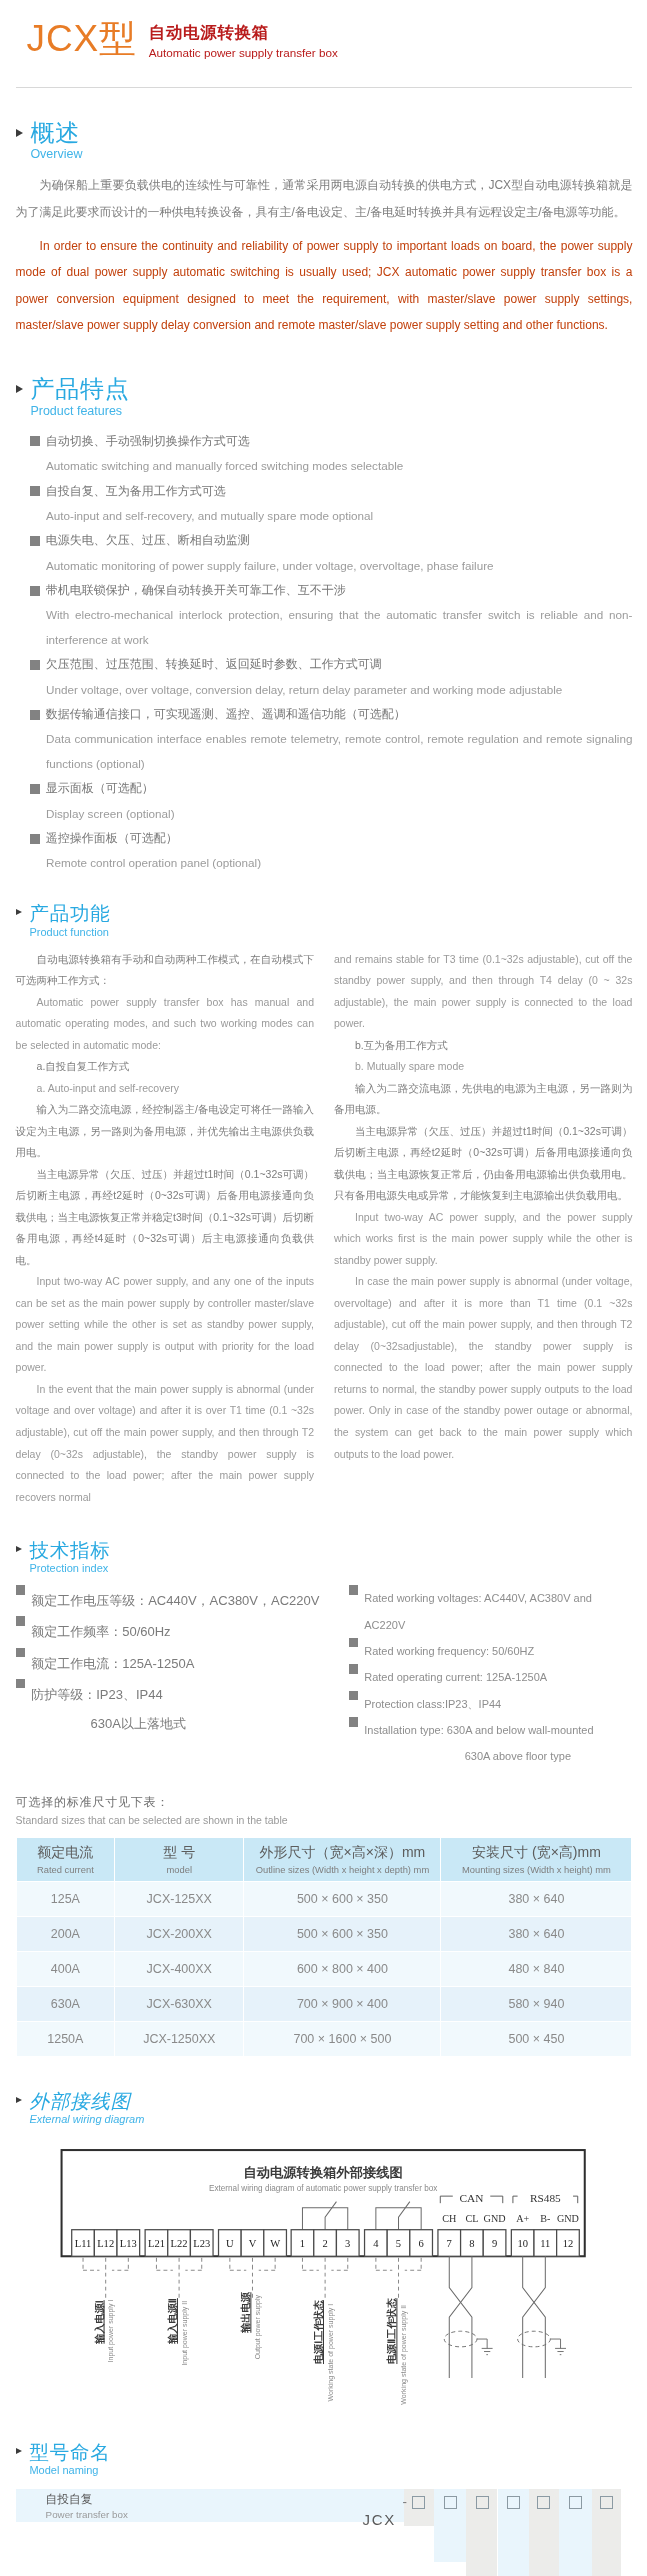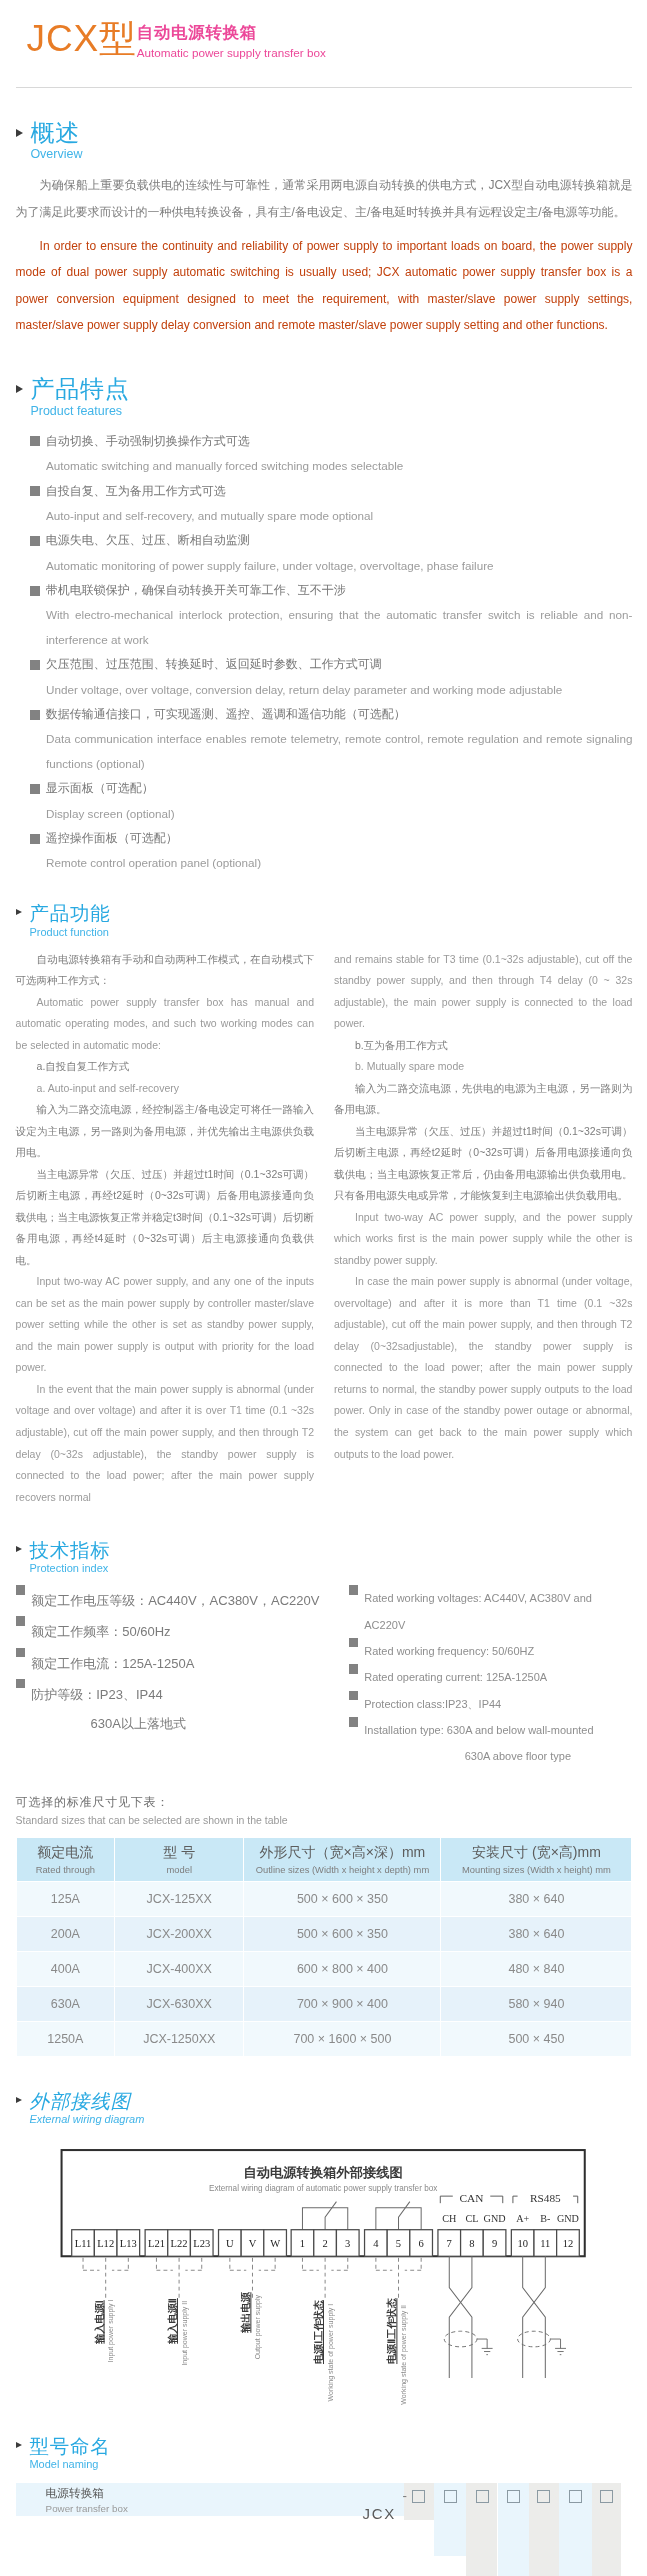--- a/index.html
+++ b/index.html
@@ -3,21 +3,21 @@
 <meta charset="utf-8">
 <style>
   * { margin:0; padding:0; box-sizing:border-box; }
   html,body { background:#ffffff; }
   body { width:648px; font-family:"Liberation Sans",sans-serif; color:#8a8a8a; }
   .page { width:648px; padding:0 15.6px 6.2px 15.6px; position:relative; }
 
   
   .hdr { display:flex; align-items:flex-start; padding:20px 0 0 11px; }
   .brand { color:#e87c26; font-size:37px; line-height:1; letter-spacing:0.8px; }
-  .brand-sub { margin-left:0; color:#ec4899; padding-top:2.3px; }
+  .brand-sub { margin-left:12px; color:#b91c1c; padding-top:2.3px; }
   .brand-zh { font-size:16.4px; font-weight:bold; letter-spacing:0.8px; }
   .brand-en { font-size:11.7px; margin-top:1.6px; }
   .rule { border-top:0.8px solid #d8d8d8; margin-top:28px; }
 
   
   .sec-head { display:flex; align-items:flex-start; margin:31px 0 11px 0; }
   .tri { width:0; height:0; border-left:7.8px solid #3c3c3c; border-top:4.7px solid transparent;
          border-bottom:4.7px solid transparent; margin:10px 7.8px 0 0; }
   .st-zh { color:#29a9e1; font-size:24px; line-height:1.15; letter-spacing:0.8px; }
   .st-en { color:#41b4e8; font-size:12.5px; margin-top:0.8px; }
@@ -264,21 +264,21 @@
   </div>
 
   <div class="note-zh">可选择的标准尺寸见下表：</div>
   <div class="note-en">Standard sizes that can be selected are shown in the table</div>
 
   <table class="sizes">
     <thead>
       <tr>
         <th style="width:16%">
             <div class="th-zh">额定电流</div>
-            <div class="th-en">Rated through</div>
+            <div class="th-en">Rated current</div>
           </th>
         <th style="width:21%">
             <div class="th-zh">型 号</div>
             <div class="th-en">model</div>
           </th>
         <th style="width:32%">
             <div class="th-zh">外形尺寸（宽×高×深）mm</div>
             <div class="th-en">Outline sizes (Width x height x depth) mm</div>
           </th>
         <th style="width:31%">
@@ -439,40 +439,40 @@
         <ellipse cx="513" cy="256" rx="21" ry="10"></ellipse>
         <ellipse cx="607" cy="256" rx="21" ry="10"></ellipse>
       </g>
       <g stroke="#6b6b6b" stroke-width="1.2" fill="none">
         <path d="M534,256 H547 V268 M540,268 H554 M543,272 H551 M546,276 H548"></path>
         <path d="M628,256 H641 V268 M634,268 H648 M637,272 H645 M640,276 H642"></path>
       </g>
     </svg>
   </div>
 
-  <div class="sec-head sm" style="margin-top:21px;">
+  <div class="sec-head sm" style="margin-top:27px;">
     <span class="tri"></span>
     <div>
       <div class="st-zh">型号命名</div>
       <div class="st-en">Model naming</div>
     </div>
   </div>
 
   <div class="mn">
 
     <div class="mn-strip s1 bgg"></div>
     <div class="mn-strip s2 bgb"></div>
     <div class="mn-strip s3 bgg"></div>
     <div class="mn-strip s4 bgb"></div>
     <div class="mn-strip s5 bgg"></div>
     <div class="mn-strip s6 bgb"></div>
     <div class="mn-strip s7 bgg"></div>
 
     <div class="mn-band r0 bgb">
-      <div><span class="mn-term-zh">电源转换箱</span><span class="mn-desc-zh"></span></div>
+      <div><span class="mn-term-zh">自投自复</span><span class="mn-desc-zh"></span></div>
       <div class="mn-line-en"><span>Power transfer box</span><span class="mn-desc-en"></span></div>
     </div>
 
     <div class="mn-code">
       <span class="mn-prefix">JCX</span>
       <span class="mn-sep">-</span>
       <span class="mn-box b1"></span>
       <span class="mn-box b2"></span>
       <span class="mn-box b3"></span>
       <span class="mn-box b4"></span>

